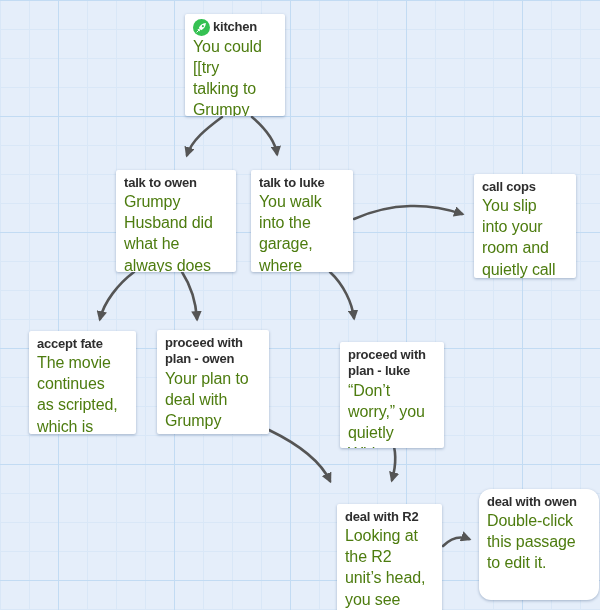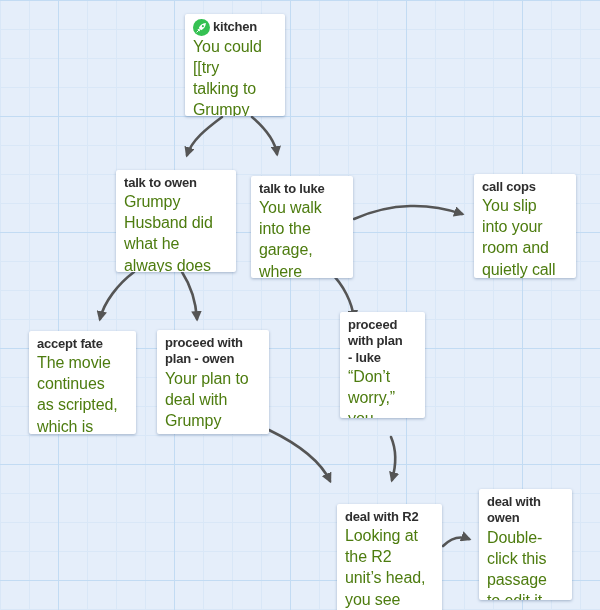--- a/index.html
+++ b/index.html
@@ -100,21 +100,21 @@
         <span class="title-text">kitchen</span>
       </div>
       <div class="node-body">You could [[try talking to Grumpy Husband|talk to owen]] or</div>
     </div>
     <div class="node" style="left: 116px; top: 170px; width: 120px; height: 102px; background: rgb(255, 255, 255);">
       <div class="node-title">
         <span class="title-text">talk to owen</span>
       </div>
       <div class="node-body">Grumpy Husband did what he always does does after dinner:</div>
     </div>
-    <div class="node" style="left: 251px; top: 176px; width: 102px; height: 102px; background: rgb(255, 255, 255);">
+    <div class="node" style="left: 251px; top: 170px; width: 102px; height: 102px; background: rgb(255, 255, 255);">
       <div class="node-title">
         <span class="title-text">talk to luke</span>
       </div>
       <div class="node-body">You walk into the garage, where Whiny Nephew spends what little time</div>
     </div>
     <div class="node" style="left: 474px; top: 174px; width: 102px; height: 104px; background: rgb(255, 255, 255);">
       <div class="node-title">
         <span class="title-text">call cops</span>
       </div>
       <div class="node-body">You slip into your room and quietly call up the local constabulary</div>
@@ -124,31 +124,31 @@
         <span class="title-text">accept fate</span>
       </div>
       <div class="node-body">The movie continues as scripted, which is good for Whiny Nephew;</div>
     </div>
     <div class="node" style="left: 157px; top: 330px; width: 112px; height: 104px; background: rgb(255, 255, 255);">
       <div class="node-title">
         <span class="title-text">proceed with plan - owen</span>
       </div>
       <div class="node-body">Your plan to deal with Grumpy Husband</div>
     </div>
-    <div class="node" style="left: 340px; top: 312px; width: 85px; height: 106px; background: rgb(255, 255, 255);">
+    <div class="node" style="left: 340px; top: 342px; width: 104px; height: 106px; background: rgb(255, 255, 255);">
       <div class="node-title">
         <span class="title-text">proceed with plan - luke</span>
       </div>
       <div class="node-body">“Don’t worry,” you quietly Whiny Nephew, giving him a</div>
     </div>
     <div class="node" style="left: 337px; top: 504px; width: 105px; height: 108px; background: rgb(255, 255, 255);">
       <div class="node-title">
         <span class="title-text">deal with R2</span>
       </div>
       <div class="node-body">Looking at the R2 unit’s head, you see that it’s got some kind of data tape</div>
     </div>
-    <div class="node" style="left: 479px; top: 489px; width: 93px; height: 111px; background: rgb(255, 255, 255);">
+    <div class="node" style="left: 479px; top: 489px; width: 120px; height: 111px; background: rgb(255, 255, 255); border-radius: 12px;">
       <div class="node-title">
         <span class="title-text">deal with owen</span>
       </div>
       <div class="node-body">Double-click this passage to edit it.</div>
     </div>
   </div>
 
 </body></html>

